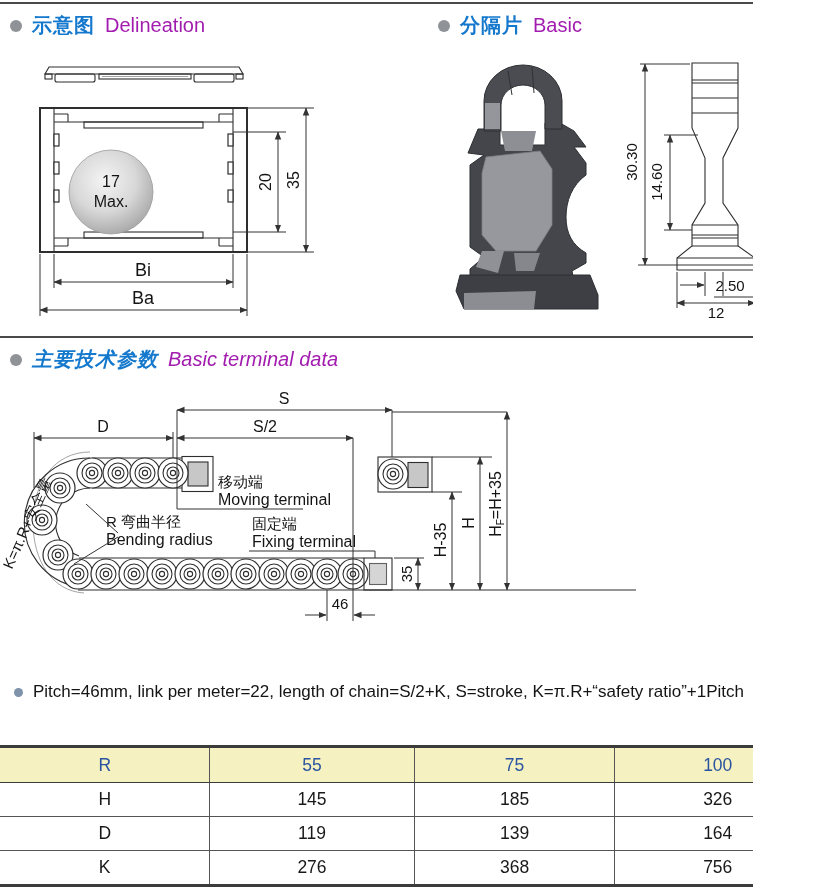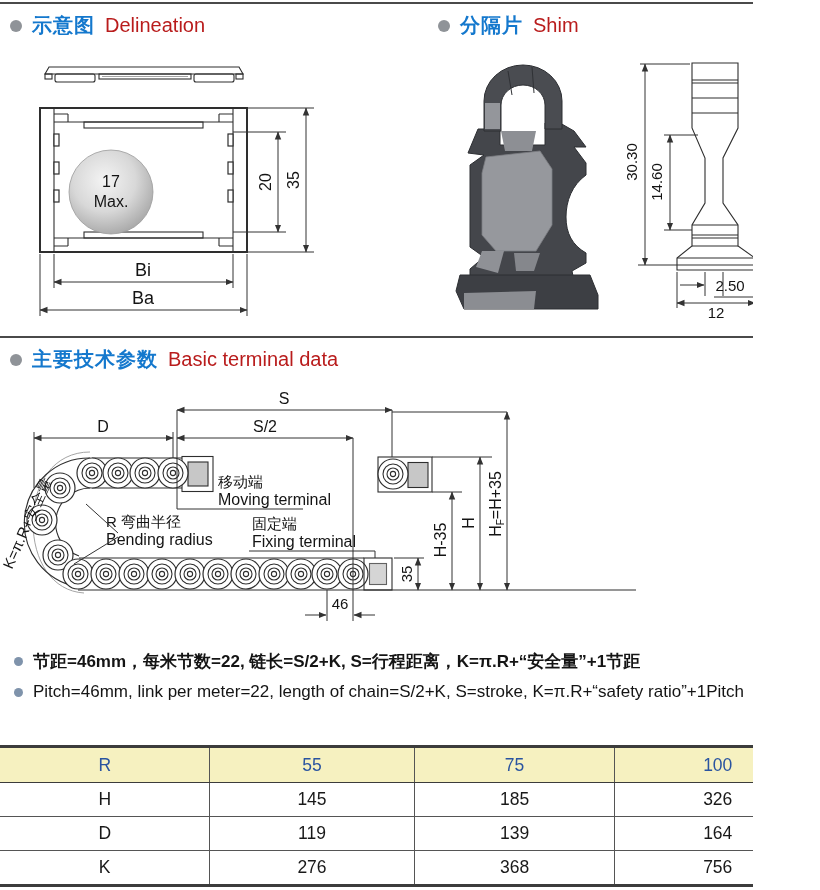--- a/index.html
+++ b/index.html
@@ -2,21 +2,21 @@
 <html><head>
 <meta charset="utf-8">
 <style>
   html,body{margin:0;padding:0;background:#fff;}
   #canvas{position:relative;width:753px;height:890px;background:#ffffff;overflow:hidden;
           font-family:"Liberation Sans","DejaVu Sans",sans-serif;}
   .hr{position:absolute;left:0;width:820px;height:2px;background:#4a4a4a;}
   .sec{position:absolute;display:flex;align-items:center;gap:10px;white-space:nowrap;}
   .sec .dot{width:12px;height:12px;border-radius:50%;background:#8f9398;flex:0 0 auto;}
   .sec .zh{font-size:20px;font-weight:bold;color:#1478cd;letter-spacing:1px;}
-  .sec .en{font-size:20px;color:#b91c1c;}
+  .sec .en{font-size:20px;color:#a21caf;}
   .note{position:absolute;display:flex;align-items:center;gap:10px;color:#141414;white-space:nowrap;}
   .note .dot{width:9px;height:9px;border-radius:50%;background:#7f93ab;flex:0 0 auto;}
   .note .txt.zh{font-size:17px;font-weight:bold;}
   .note .txt.en{font-size:17px;font-weight:normal;text-align:right;}
   .ptable{position:absolute;left:0;top:745px;width:820px;border-collapse:collapse;table-layout:fixed;
           border-top:3px solid #3c3c3c;border-bottom:3px solid #3c3c3c;}
   .ptable td{height:33px;text-align:center;vertical-align:middle;font-size:17.5px;color:#191919;
              border-bottom:1.4px solid #555;padding:0;}
   .ptable td + td{border-left:1.3px solid #555;}
   .ptable tr.hdr td{background:#f6f1c0;color:#2a54a0;height:34px;border-bottom:1.6px solid #3c3c3c;}
@@ -45,21 +45,21 @@
 
   <div class="sec" style="left:10px;top:12px;">
     <span class="dot"></span>
     <span class="zh">示意图</span>
     <span class="en">Delineation</span>
   </div>
 
   <div class="sec" style="left:438px;top:12px;">
     <span class="dot"></span>
     <span class="zh">分隔片</span>
-    <span class="en">Shim</span>
+    <span class="en">Basic</span>
   </div>
 
   <svg style="left:28px;top:56px;" width="310" height="262" viewBox="0 0 310 262">
     <defs>
       <marker id="arE" markerWidth="9" markerHeight="8" refX="7.5" refY="4" orient="auto" markerUnits="userSpaceOnUse">
         <path d="M0,0.8 L8,4 L0,7.2 Z" fill="#333"></path>
         </marker>
       <marker id="arS" markerWidth="9" markerHeight="8" refX="0.5" refY="4" orient="auto" markerUnits="userSpaceOnUse">
         <path d="M8,0.8 L0,4 L8,7.2 Z" fill="#333"></path>
         </marker>
@@ -157,21 +157,21 @@
       <line class="dim" x1="59" y1="253" x2="137" y2="253"></line>
     </g>
     <text class="t15" transform="translate(19,112) rotate(-90)" text-anchor="middle">30.30</text>
     <text class="t15" transform="translate(44,132) rotate(-90)" text-anchor="middle">14.60</text>
     <text class="t15" x="112" y="241" text-anchor="middle">2.50</text>
     <text class="t15" x="98" y="268" text-anchor="middle">12</text>
   </svg>
 
   <div class="hr" style="top:336px;"></div>
 
-  <div class="sec" style="left:10px;top:346px;">
+  <div class="sec" style="left:10px;top:346px;font-style:italic;">
     <span class="dot"></span>
     <span class="zh">主要技术参数</span>
     <span class="en">Basic terminal data</span>
   </div>
 
   <svg style="left:0px;top:388px;" width="660" height="255" viewBox="0 0 660 255">
     <defs>
       <g id="lnk">
         <circle r="15" class="p1f"></circle>
           <circle r="10" class="p1"></circle>
@@ -261,24 +261,20 @@
     <text class="t16" x="106" y="157">Bending radius</text>
     <path class="dl" d="M118,145 L86,116 M118,149 L74,176"></path>
     <text class="t15" font-size="13.5" transform="translate(12,182) rotate(-66)">K=π.R+安全量</text>
     <text class="t16" transform="translate(446,152) rotate(-90)" text-anchor="middle">H-35</text>
     <text class="t16" transform="translate(474,135) rotate(-90)" text-anchor="middle">H</text>
     <text class="t16" transform="translate(501,116) rotate(-90)" text-anchor="middle"><tspan>H</tspan><tspan dy="3" font-size="10">F</tspan><tspan dy="-3">=H+35</tspan></text>
     <text class="t15" transform="translate(412,186) rotate(-90)" text-anchor="middle">35</text>
     <text class="t15" x="340" y="221" text-anchor="middle">46</text>
   </svg>
 
-  <div class="note" style="left:14px;top:650px;">
-    <span class="dot"></span>
-    <span class="txt zh">节距=46mm，每米节数=22, 链长=S/2+K, S=行程距离，K=π.R+“安全量”+1节距</span>
-  </div>
   <div class="note" style="left:14px;top:682px;">
     <span class="dot"></span>
     <span class="txt en">Pitch=46mm, link per meter=22, length of chain=S/2+K, S=stroke, K=π.R+“safety ratio”+1Pitch</span>
   </div>
 
   <table class="ptable">
     <colgroup>
         <col style="width:25.6%">
         <col style="width:24.9%">
         <col style="width:24.5%">

